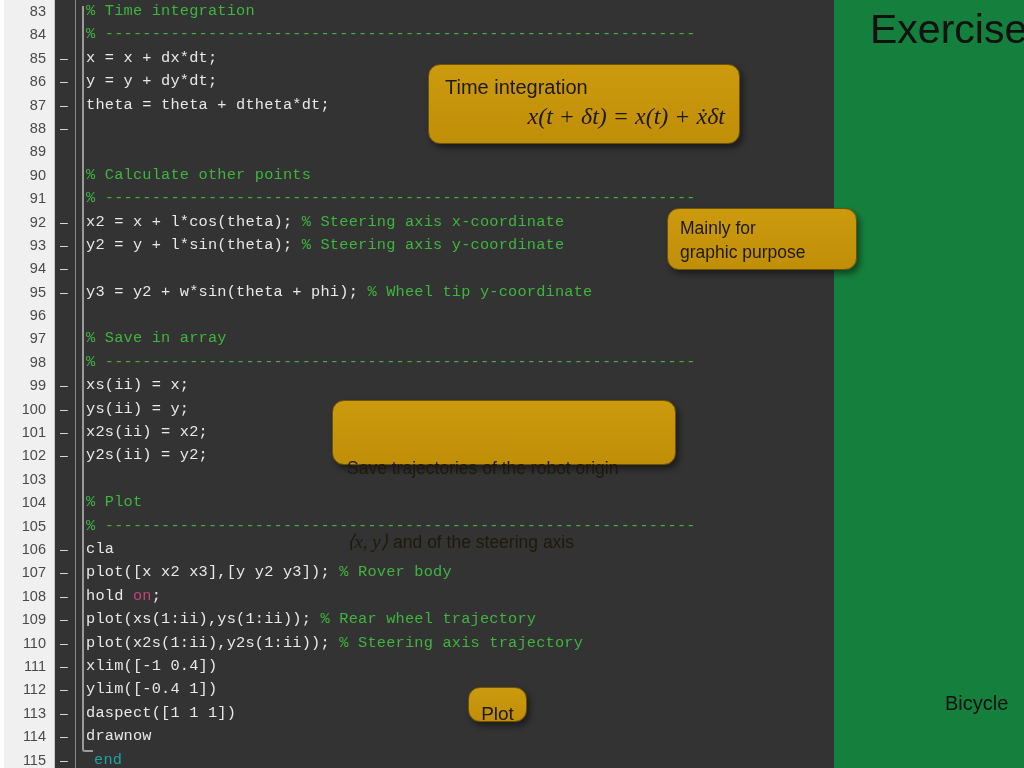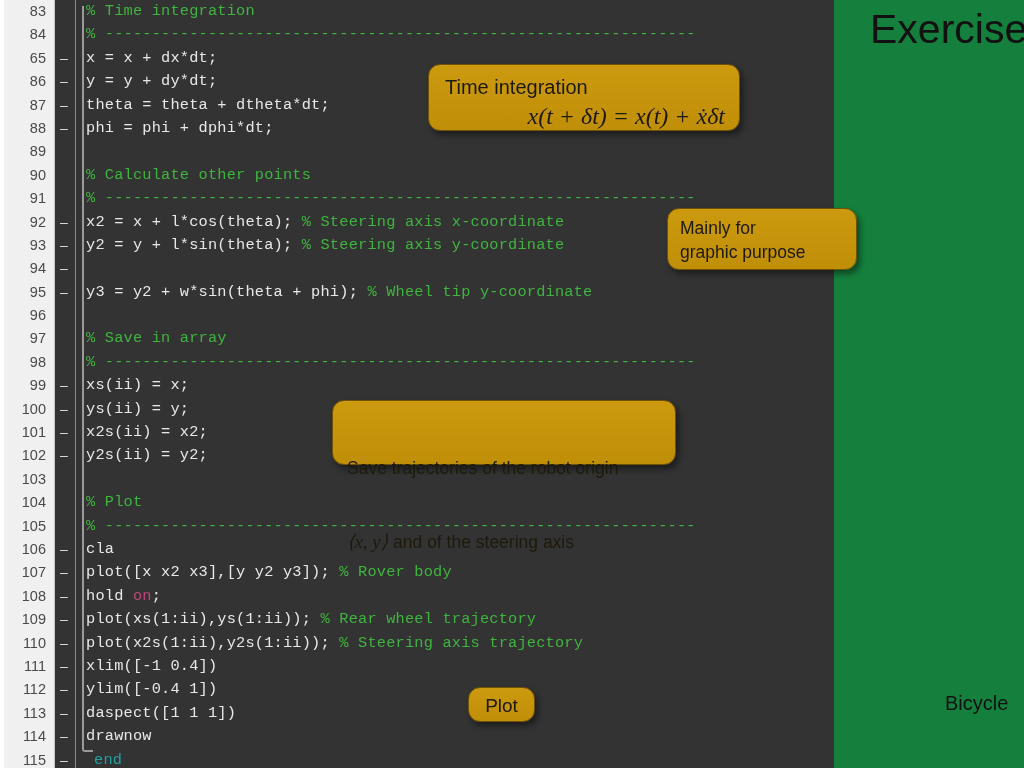--- a/index.html
+++ b/index.html
@@ -134,31 +134,31 @@
   .callout .math {
     font-family: "Liberation Serif", serif;
     font-style: italic;
     font-size: 24px;
     line-height: 30px;
     color: #1d1a0c;
     white-space: nowrap;
     text-align: right;
   }
 
-  #callout-time { left: 424px; top: 64px; width: 312px; height: 67px; padding-top: 9px; }
+  #callout-time { left: 424px; top: 64px; width: 312px; height: 80px; padding-top: 9px; }
   #callout-time .math { padding-left: 12px; }
 
   #callout-graphic { left: 663px; top: 208px; width: 190px; height: 62px; padding: 7px 12px; }
   #callout-graphic .ct { font-size: 17.5px; line-height: 24px; }
 
   #callout-save { left: 328px; top: 400px; width: 344px; height: 65px; padding: 6px 14px; }
   #callout-save .ct { font-size: 17.5px; line-height: 26px; margin-top: 48px; }
   #callout-save .ct .mi { font-family: "Liberation Serif", serif; font-style: italic; font-size: 19px; }
 
-  #callout-plot { left: 464px; top: 687px; width: 67px; height: 35px; padding: 0; }
+  #callout-plot { left: 464px; top: 687px; width: 59px; height: 35px; padding: 8px; }
   #callout-plot .ct {
     font-size: 19px;
     line-height: 35px;
     text-align: center;
   }
 
   
   .slide-title {
     position: absolute;
     left: 866px;
@@ -187,24 +187,24 @@
 
     <div class="gutter"></div>
     <div class="gutter-dark"></div>
     <div class="sep-line"></div>
 
     <div class="blockbar"></div>
 
     <div class="lines" id="code-lines">
         <div class="row"><span class="lnum">83</span><span class="fold"></span><span class="code"><span class="cm">% Time integration</span></span></div>
         <div class="row"><span class="lnum">84</span><span class="fold"></span><span class="code"><span class="cm">% ---------------------------------------------------------------</span></span></div>
-        <div class="row"><span class="lnum">65</span><span class="fold">–</span><span class="code"><span>x = x + dx*dt;</span></span></div>
+        <div class="row"><span class="lnum">85</span><span class="fold">–</span><span class="code"><span>x = x + dx*dt;</span></span></div>
         <div class="row"><span class="lnum">86</span><span class="fold">–</span><span class="code"><span>y = y + dy*dt;</span></span></div>
         <div class="row"><span class="lnum">87</span><span class="fold">–</span><span class="code"><span>theta = theta + dtheta*dt;</span></span></div>
-        <div class="row"><span class="lnum">88</span><span class="fold">–</span><span class="code"><span>phi = phi + dphi*dt;</span></span></div>
+        <div class="row"><span class="lnum">88</span><span class="fold">–</span></div>
         <div class="row"><span class="lnum">89</span><span class="fold"></span><span class="code"><span></span></span></div>
         <div class="row"><span class="lnum">90</span><span class="fold"></span><span class="code"><span class="cm">% Calculate other points</span></span></div>
         <div class="row"><span class="lnum">91</span><span class="fold"></span><span class="code"><span class="cm">% ---------------------------------------------------------------</span></span></div>
         <div class="row"><span class="lnum">92</span><span class="fold">–</span><span class="code"><span>x2 = x + l*cos(theta); </span><span class="cm">% Steering axis x-coordinate</span></span></div>
         <div class="row"><span class="lnum">93</span><span class="fold">–</span><span class="code"><span>y2 = y + l*sin(theta); </span><span class="cm">% Steering axis y-coordinate</span></span></div>
         <div class="row"><span class="lnum">94</span><span class="fold">–</span></div>
         <div class="row"><span class="lnum">95</span><span class="fold">–</span><span class="code"><span>y3 = y2 + w*sin(theta + phi); </span><span class="cm">% Wheel tip y-coordinate</span></span></div>
         <div class="row"><span class="lnum">96</span><span class="fold"></span><span class="code"><span></span></span></div>
         <div class="row"><span class="lnum">97</span><span class="fold"></span><span class="code"><span class="cm">% Save in array</span></span></div>
         <div class="row"><span class="lnum">98</span><span class="fold"></span><span class="code"><span class="cm">% ---------------------------------------------------------------</span></span></div>

